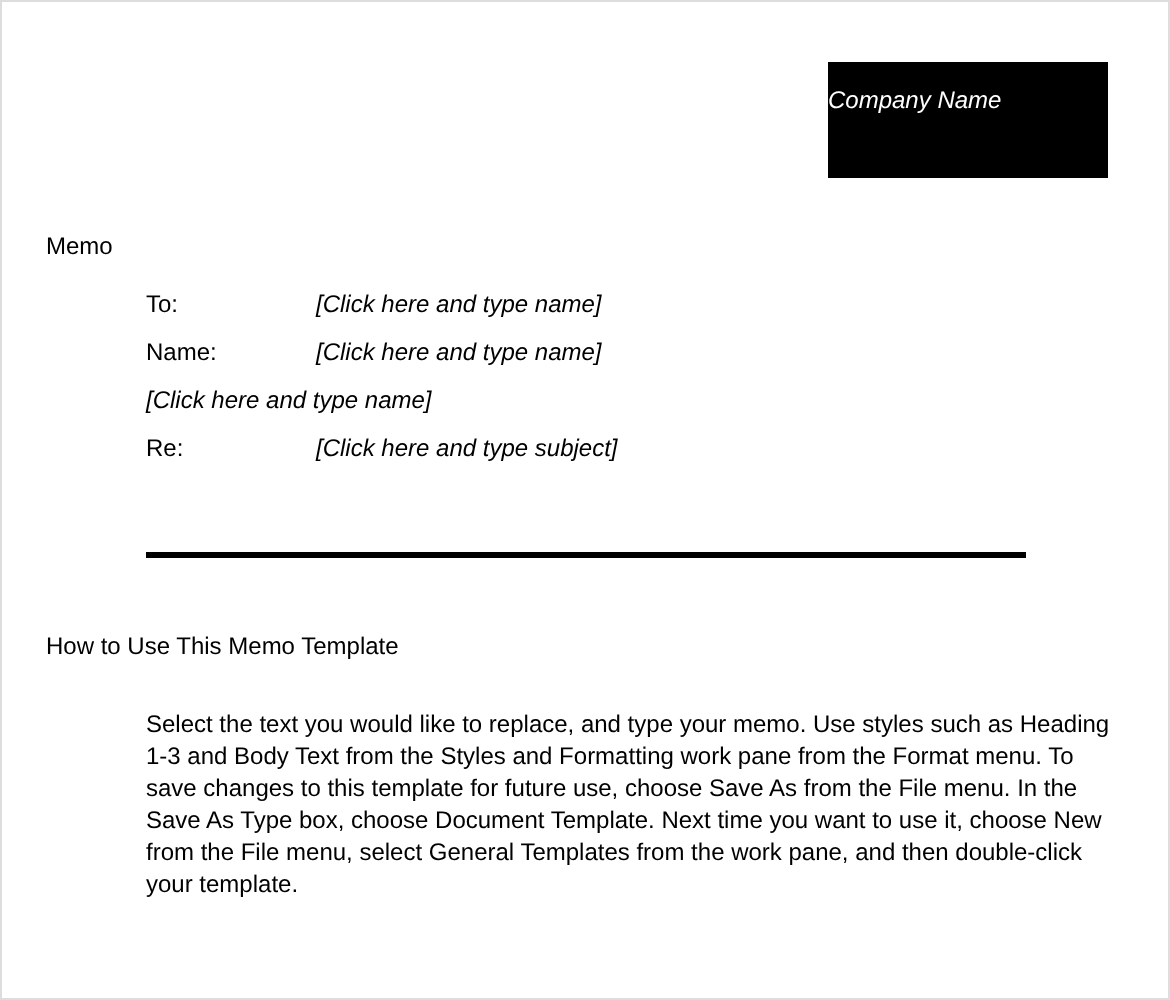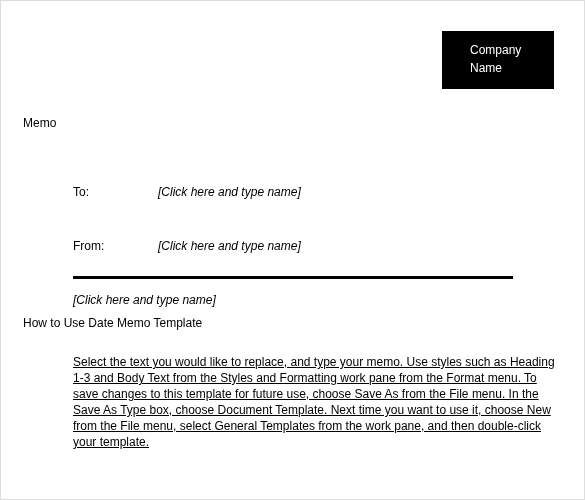--- a/index.html
+++ b/index.html
@@ -10,46 +10,46 @@
     font-family: Arial, Helvetica, sans-serif;
     font-size: 12px;
     color: #000;
     border: 1px solid #ddd;
     position: relative;
   }
   .company-box {
     position: absolute;
     top: 30px;
     right: 30px;
-    width: 112px;
+    width: 140px;
     height: 58px;
     background: #000;
     color: #fff;
-    padding: 10px 12px 0 28px;
+    padding: 10px 12px 0 0;
     font-size: 12px;
     line-height: 18px;
+    font-style: italic;
   }
   .memo-title {
     position: absolute;
     top: 115px;
     left: 22px;
     font-size: 12px;
     text-align: center;
   }
   .fields {
     position: absolute;
     top: 144px;
     left: 72px;
     width: 440px;
   }
   .field-row {
     display: flex;
     margin-bottom: 10px;
     font-size: 12px;
-    margin-top: 40px;
   }
   .field-label {
     width: 85px;
   }
   .field-value {
     flex: 1;
     font-style: italic;
   }
   .divider {
     position: absolute;
@@ -65,43 +65,46 @@
     left: 22px;
     font-size: 12px;
   }
   .body-text {
     position: absolute;
     top: 353px;
     left: 72px;
     width: 485px;
     font-size: 12px;
     line-height: 16px;
-    text-decoration: underline;
   }
 </style>
 </head>
 <body>
 
 <div class="company-box">
   <div>Company Name</div>
 </div>
 
 <div class="memo-title">Memo</div>
 
 <div class="fields">
   <div class="field-row">
     <div class="field-label">To:</div>
     <div class="field-value">[Click here and type name]</div>
   </div>
   <div class="field-row">
-    <div class="field-label">From:</div>
+    <div class="field-label">Name:</div>
     <div class="field-value">[Click here and type name]</div>
   </div>
   <div class="field-row">
     <div class="field-value">[Click here and type name]</div>
   </div>
+  <div class="field-row">
+    <div class="field-label">Re:</div>
+    <div class="field-value">[Click here and type subject]</div>
+  </div>
 </div>
 
 <div class="divider"></div>
 
-<div class="howto-title">How to Use Date Memo Template</div>
+<div class="howto-title">How to Use This Memo Template</div>
 
 <div class="body-text">Select the text you would like to replace, and type your memo.  Use styles such as Heading 1-3 and Body Text from the Styles and Formatting work pane from the Format menu.  To save changes to this template for future use, choose Save As from the File menu.  In the Save As Type box, choose Document Template.  Next time you want to use it, choose New from the File menu, select General Templates from the work pane, and then double-click your template.</div>
 
 </body></html>

